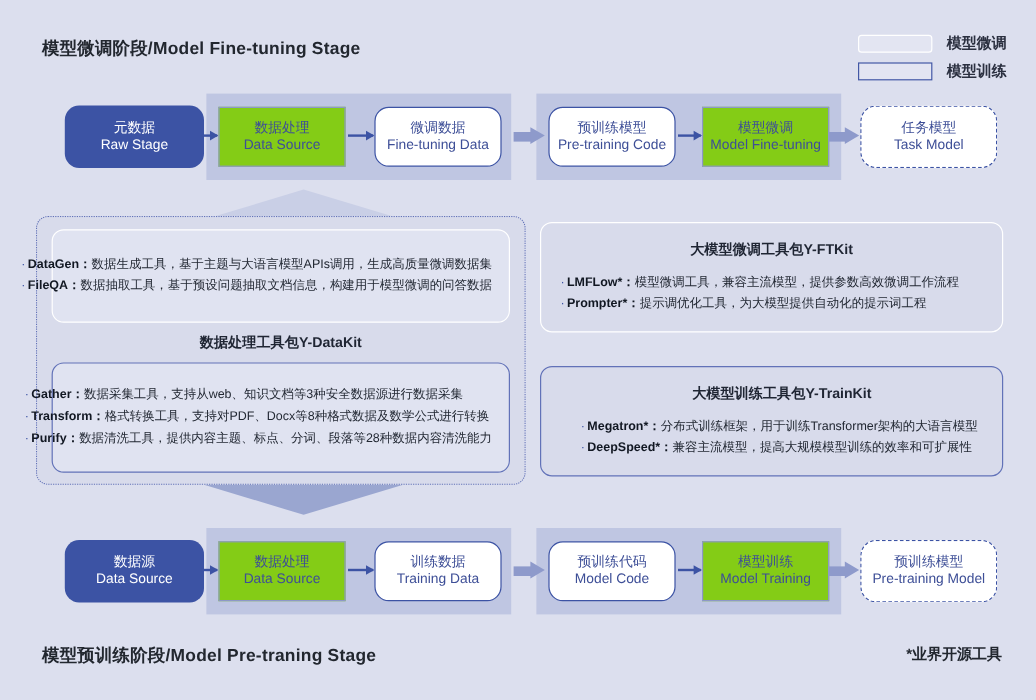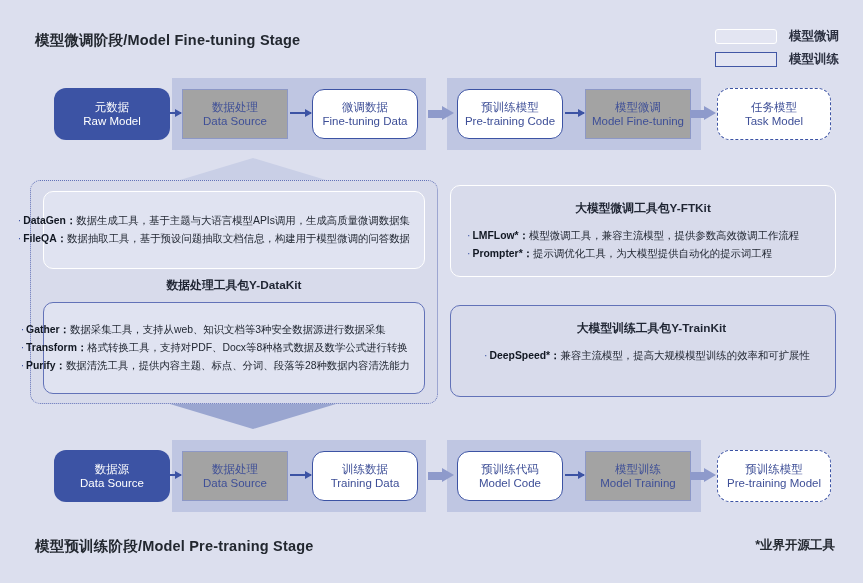--- a/index.html
+++ b/index.html
@@ -117,21 +117,21 @@
     top: 10px;
   }
   
   .node.round {
     background: #ffffff;
     border: 1.5px solid #3c53a4;
     border-radius: 12px;
   }
   
   .node.square {
-    background: #a3a3a3;
+    background: #84cc16;
     border: 1.2px solid #8d98c6;
     border-radius: 0;
     text-align: center;
   }
   
   .node.dashed {
     background: #ffffff;
     border: 1.6px dashed #3c53a4;
     border-radius: 13px;
     width: 114px;
@@ -310,21 +310,21 @@
     <span class="legend-label">模型训练</span>
   </div>
 </div>
 
 <div class="flow-row" id="flow-top">
   <div class="band b1"></div>
   <div class="band b2"></div>
 
   <div class="node solid n1">
     <span class="cn">元数据</span>
-    <span class="en">Raw Model</span>
+    <span class="en">Raw Stage</span>
   </div>
   <div class="arrow-thin a1"></div>
 
   <div class="node square n2">
     <span class="cn">数据处理</span>
     <span class="en">Data Source</span>
   </div>
   <div class="arrow-thin a2"></div>
 
   <div class="node round n3">
@@ -400,20 +400,23 @@
     <li>
       <span class="dot">·</span><b>Prompter*：</b><span>提示调优化工具，为大模型提供自动化的提示词工程</span>
     </li>
   </ul>
 </div>
 
 <div class="right-panel" id="trainkit-panel">
   <div class="panel-title">大模型训练工具包Y-TrainKit</div>
   <ul class="bullets">
     <li>
+      <span class="dot">·</span><b>Megatron*：</b><span>分布式训练框架，用于训练Transformer架构的大语言模型</span>
+    </li>
+    <li>
       <span class="dot">·</span><b>DeepSpeed*：</b><span>兼容主流模型，提高大规模模型训练的效率和可扩展性</span>
     </li>
   </ul>
 </div>
 
 <div class="flow-row" id="flow-bottom">
   <div class="band b1"></div>
   <div class="band b2"></div>
 
   <div class="node solid n1">

